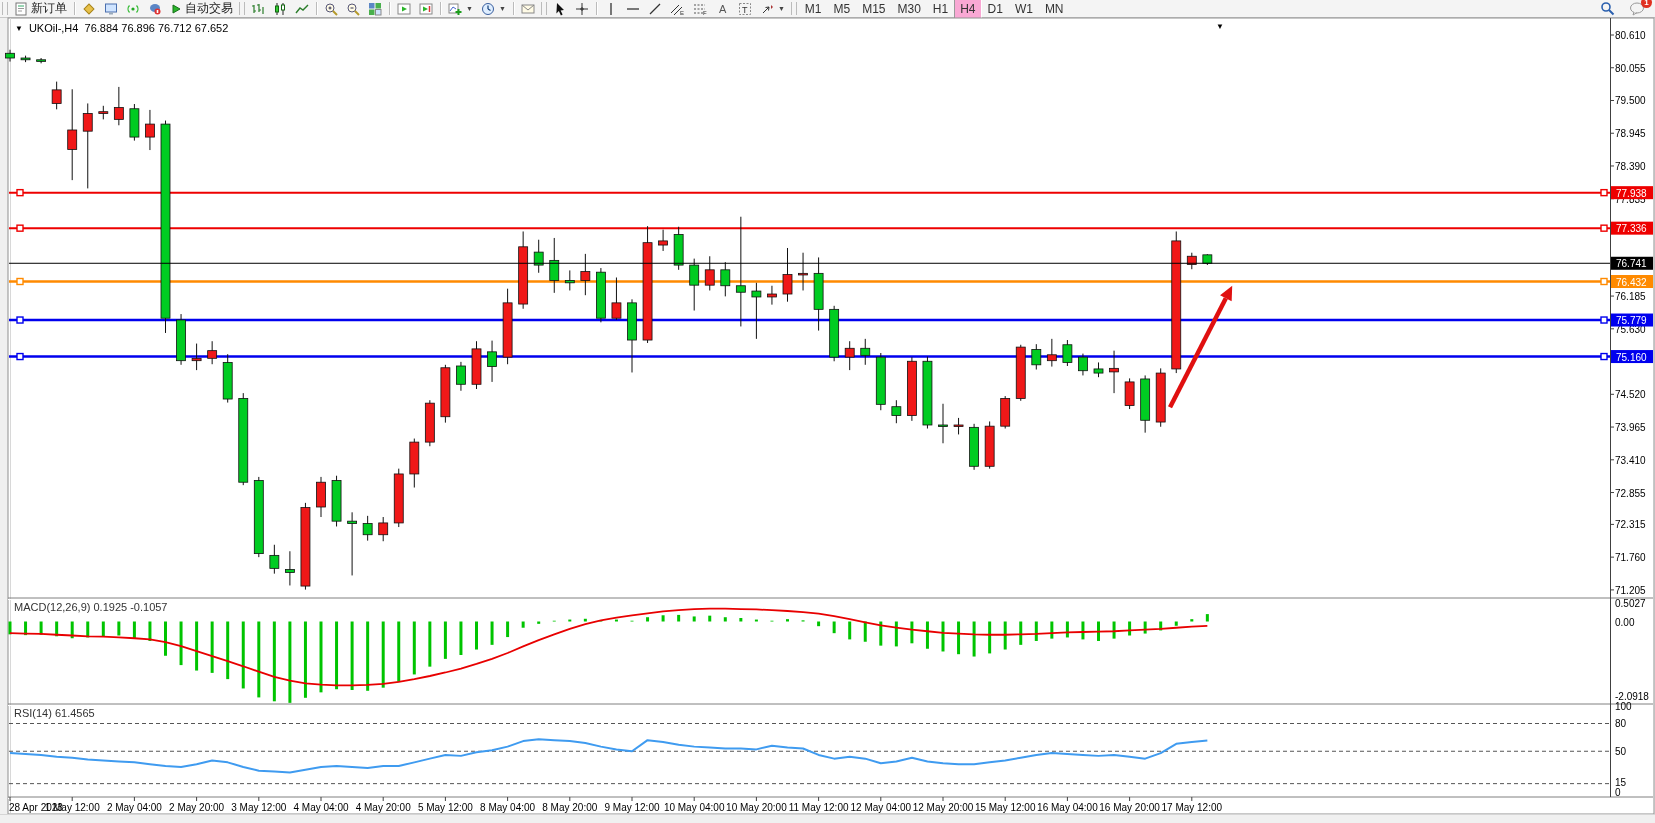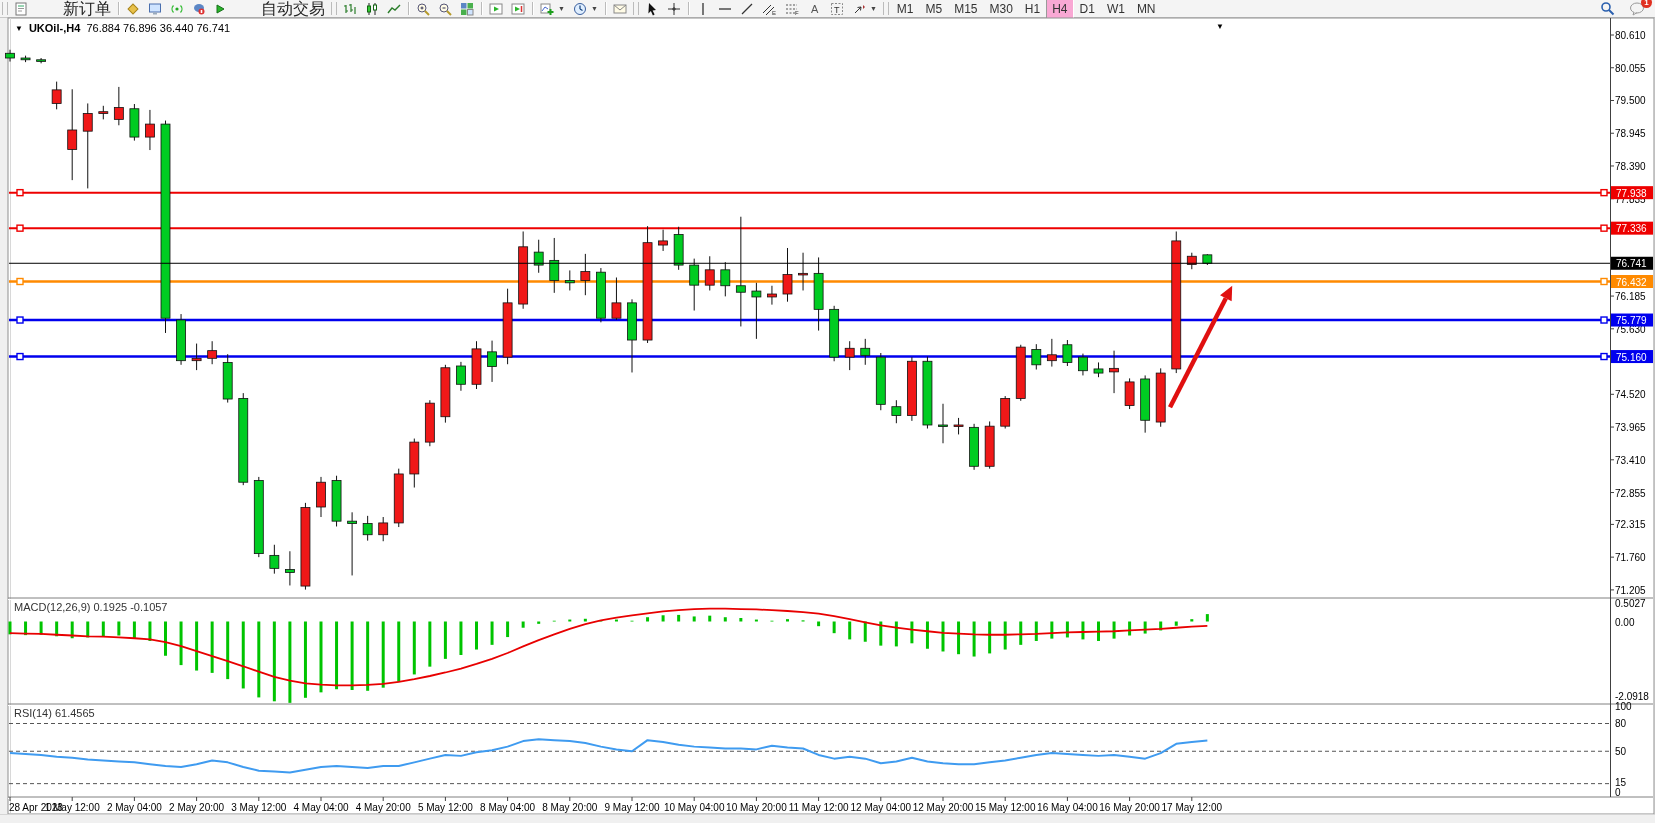--- a/index.html
+++ b/index.html
@@ -2,21 +2,21 @@
 <html><head>
 <meta charset="utf-8">
 <style>
   html,body{margin:0;padding:0;background:#f0f0f0;width:1655px;height:823px;overflow:hidden;
     font-family:"Liberation Sans",sans-serif;-webkit-font-smoothing:antialiased;}
   
   #toolbar{position:absolute;left:0;top:0;width:1655px;height:17px;background:#f4f4f4;
     border-bottom:1px solid #c8c8c8;display:flex;align-items:center;font-size:12px;color:#222;}
   .tb{height:15px;display:flex;align-items:center;gap:3px;padding:0 3px;cursor:default;border:1px solid transparent;}
   .tb svg{display:block}
-  .tb-text{font-size:16px;line-height:15px;white-space:nowrap;margin-left:32px;}
+  .tb-text{font-size:12px;line-height:15px;white-space:nowrap;}
   .sep{width:1px;height:13px;background:#bbb;margin:0 3px;box-shadow:1px 0 0 #fff;}
   .grip{width:4px;height:13px;margin:0 2px;border-left:1px solid #bbb;border-right:1px solid #bbb;}
   .tf{font-size:12px;padding:18px 5px;color:#333;border:1px solid transparent;cursor:default;}
   .tf.active{background:#f9a8d4;border:1px solid #9a9a9a;border-right-color:#fff;border-bottom-color:#fff;}
   .dd{font-size:7px;color:#444;margin-left:1px;}
   #tb-right{margin-left:auto;display:flex;align-items:center;gap:6px;padding-right:6px;}
   .badge{position:absolute;right:-4px;top:-4px;background:#e03020;color:#fff;border-radius:50%;
     width:11px;height:11px;font-size:8px;line-height:11px;text-align:center;font-weight:bold;}
   
   #chart-wrap{position:absolute;left:0;top:17px;width:1655px;height:797px;}
@@ -666,16 +666,16 @@
       </g>
       <line x1="9" y1="263.27099999999996" x2="1610" y2="263.27099999999996" stroke="#000" stroke-width="1"></line>
       <text x="1216" y="29" font-size="8" fill="#000">▼</text>
       <g>
         <line x1="1170.03" y1="407.29000000000013" x2="1225.8519780166519" y2="298.212778004118" stroke="#e01010" stroke-width="4.5"></line>
         <polygon points="1232.23,285.75 1231.638267804278,301.1740024963868 1220.0656882290257,295.2515535118492" fill="#e01010"></polygon>
       </g>
     </svg>
   <div id="chart-title">
     <span class="tri">▼</span>
-    <span><b style="font-weight:bold">UKOil-,H4</b>&nbsp;&nbsp;<span>76.884 76.896 36.440 76.741</span></span>
+    <span><b style="font-weight:normal">UKOil-,H4</b>&nbsp;&nbsp;<span>76.884 76.896 76.712 67.652</span></span>
   </div>
 </div>
 <div id="statusbar"></div>
 
 </body></html>

